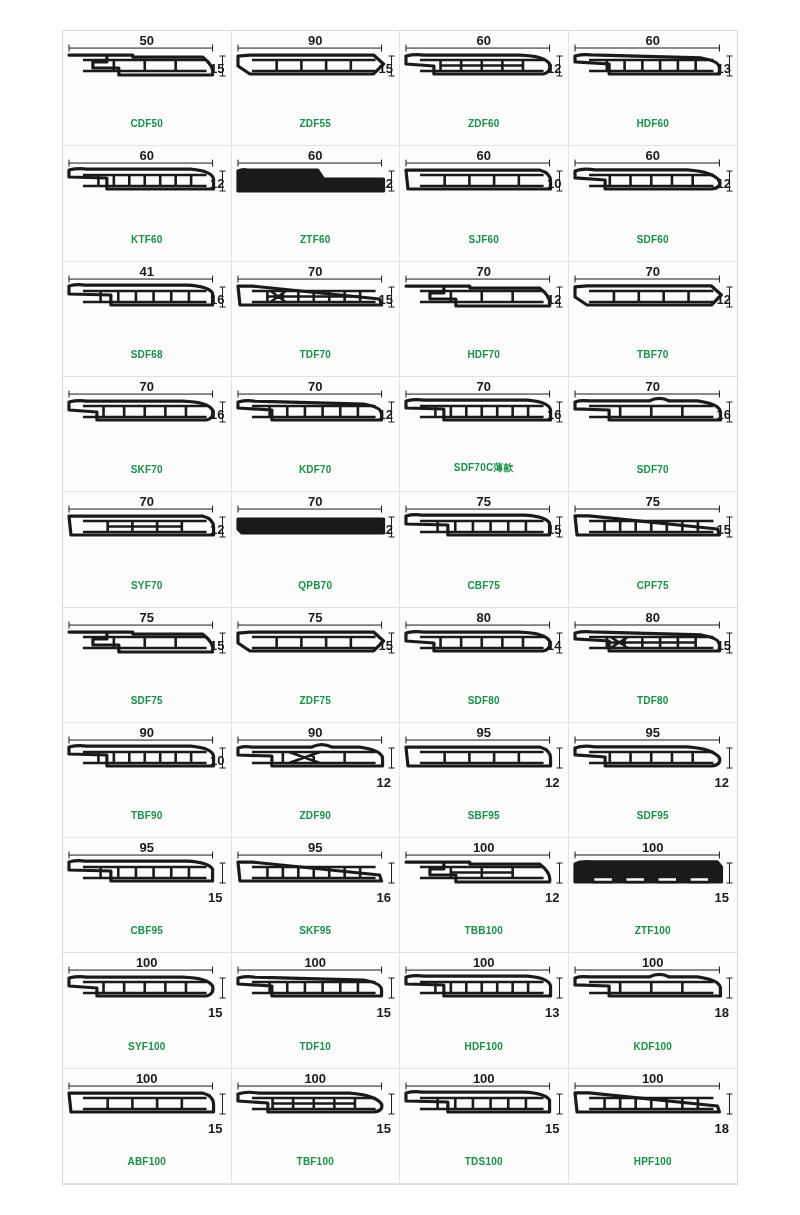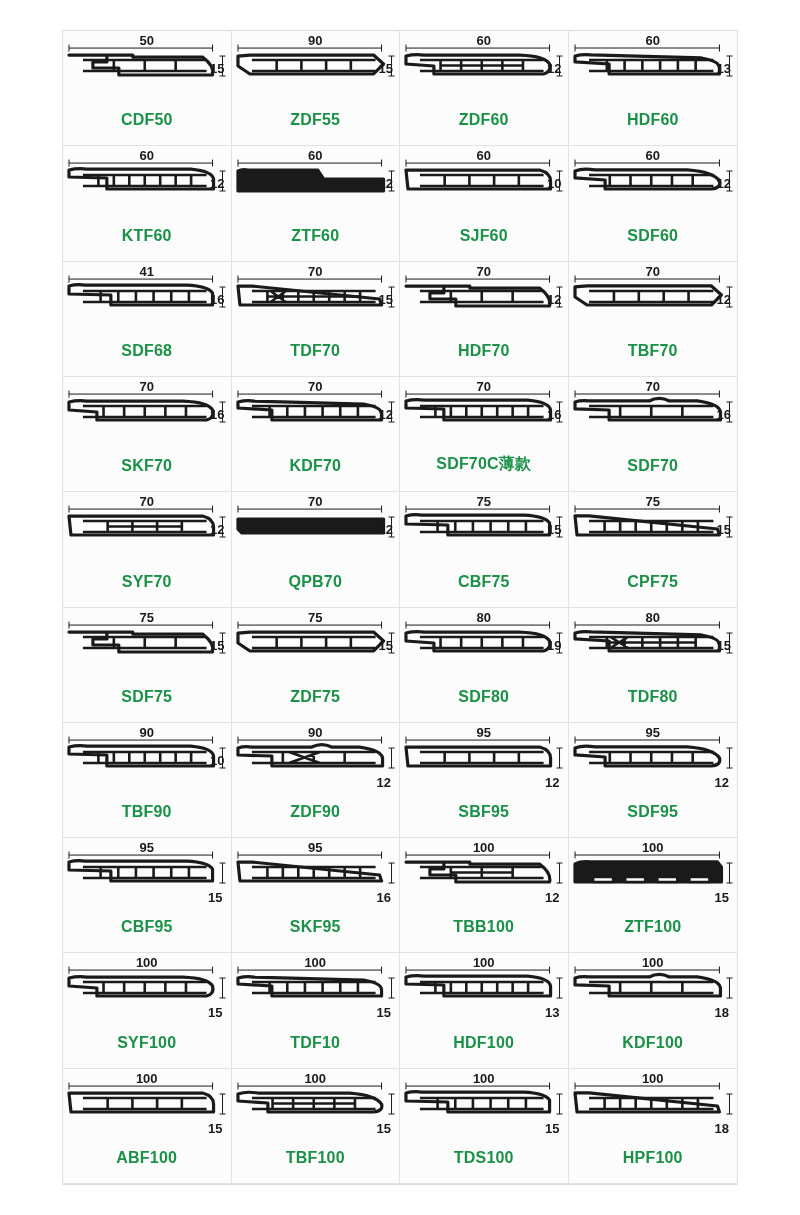--- a/index.html
+++ b/index.html
@@ -33,21 +33,21 @@
   .cell:nth-child(4n){border-right:none;}
   .cell:nth-child(n+41){border-bottom:none;}
   .fig{
     width:100%;
     height:72px;
     position:relative;
     margin-top:4px;
   }
   .fig svg{display:block;width:100%;height:100%;}
   .label{
-    font-size:16px;
+    font-size:10px;
     font-weight:bold;
     color:#1a9147;
     letter-spacing:.2px;
     position:absolute;
     bottom:16px;
     left:0;right:0;
     text-align:center;
     white-space:nowrap;
   }
   .dimw, .dimh{
@@ -353,21 +353,21 @@
     <div class="cell">
       <div class="dimw">80</div>
       <div class="fig">
         <svg viewBox="0 0 168 58" preserveAspectRatio="xMidYMid meet">
           <path d="M6 6 L150 6 M6 2.5 L6 9.5 M150 2.5 L150 9.5" stroke="#1a1a1a" stroke-width="1" fill="none"></path>
           <path d="M160 14 L160 34 M157 14 L163 14 M157 34 L163 34" stroke="#1a1a1a" stroke-width="1" fill="none"></path>
           <path d="M6 14 Q14 12 24 13 L120 13 Q146 14 150 22 Q152 30 144 32 L34 32 L34 24 L6 22 Z" fill="none" stroke="#1a1a1a" stroke-width="3.2" stroke-linejoin="round"></path>
           <path d="M40.66666666666667 18 L40.66666666666667 29 M61.333333333333336 18 L61.333333333333336 29 M82 18 L82 29 M102.66666666666667 18 L102.66666666666667 29 M123.33333333333334 18 L123.33333333333334 29 M20 18 L144 18 M20 29 L144 29" fill="none" stroke="#1a1a1a" stroke-width="2.6" stroke-linejoin="round"></path>
         </svg>
       </div>
-      <div class="dimh side">19</div>
+      <div class="dimh side">14</div>
       <div class="label">SDF80</div>
     </div>
     <div class="cell">
       <div class="dimw">80</div>
       <div class="fig">
         <svg viewBox="0 0 168 58" preserveAspectRatio="xMidYMid meet">
           <path d="M6 6 L150 6 M6 2.5 L6 9.5 M150 2.5 L150 9.5" stroke="#1a1a1a" stroke-width="1" fill="none"></path>
           <path d="M160 14 L160 34 M157 14 L163 14 M157 34 L163 34" stroke="#1a1a1a" stroke-width="1" fill="none"></path>
           <path d="M6 14 Q14 12 22 13 L132 16 Q150 19 150 26 L150 32 L40 32 L40 22 L6 20 Z" fill="none" stroke="#1a1a1a" stroke-width="3.2" stroke-linejoin="round"></path>
           <path d="M37.714285714285715 18 L37.714285714285715 29 M55.42857142857143 18 L55.42857142857143 29 M73.14285714285714 18 L73.14285714285714 29 M90.85714285714286 18 L90.85714285714286 29 M108.57142857142858 18 L108.57142857142858 29 M126.28571428571429 18 L126.28571428571429 29 M20 18 L144 18 M20 29 L144 29 M37.714285714285715 23.5 L126.28571428571428 23.5 M41.25714285714285 18 L58.971428571428575 29 M58.971428571428575 18 L41.25714285714285 29" fill="none" stroke="#1a1a1a" stroke-width="2.6" stroke-linejoin="round"></path>

